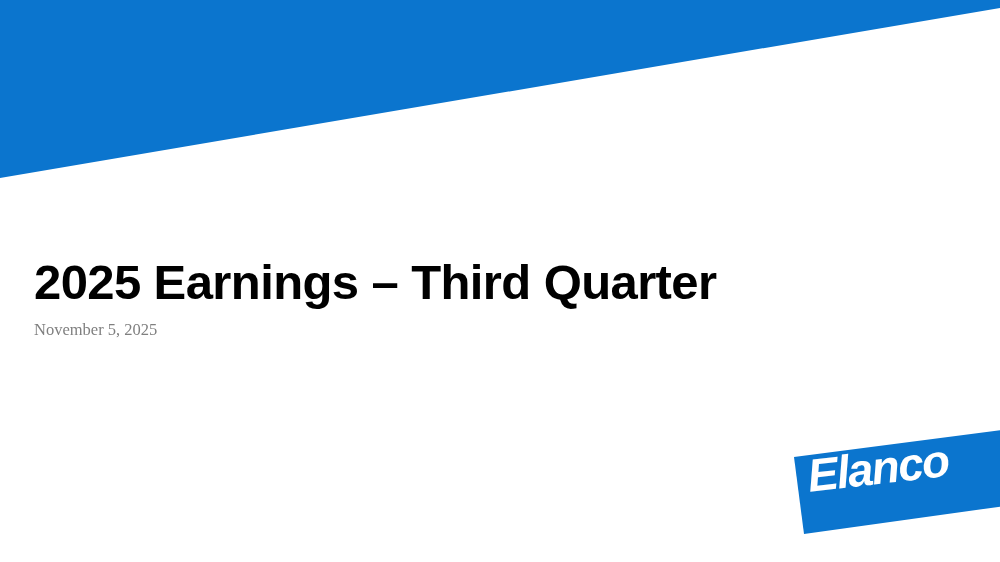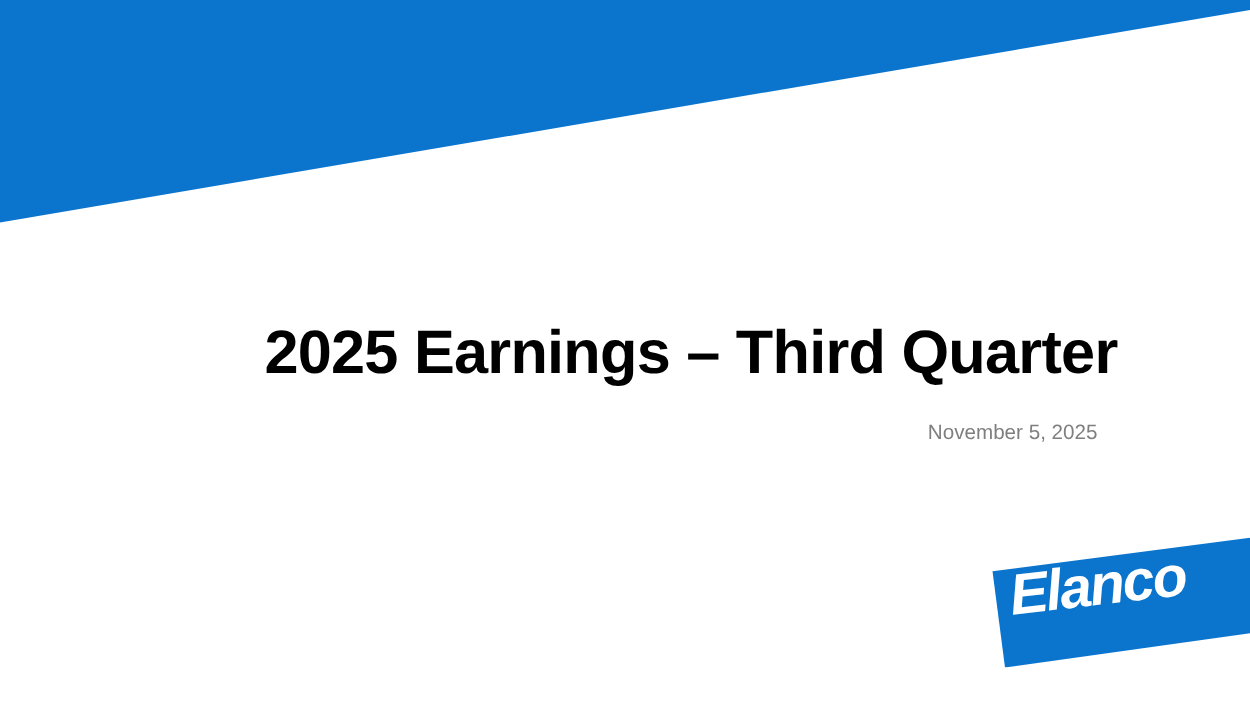--- a/index.html
+++ b/index.html
@@ -37,23 +37,23 @@
     margin: 0;
     font-family: "Liberation Sans", sans-serif;
     font-weight: bold;
     font-size: 49px;
     line-height: 56px;
     letter-spacing: -0.6px;
     color: #000000;
     white-space: nowrap;
   }
   #slide-date {
-    margin: 16px;
+    margin: 0;
     padding-top: 10px;
-    font-family: Liberation Sans, sans-serif;
+    font-family: Liberation Serif, serif;
     font-weight: normal;
     font-size: 16.5px;
     line-height: 20px;
     color: #7f7f7f;
     white-space: nowrap;
   }
 
   
   #logo {
     position: absolute;
@@ -82,21 +82,21 @@
     line-height: 48px;
     letter-spacing: -1.6px;
     color: #ffffff;
     white-space: nowrap;
     user-select: none;
   }
 </style>
 </head>
 <body>
 
-<div id="slide" style="background: rgb(255, 255, 255); text-align: right;">
+<div id="slide" style="background: rgb(255, 255, 255);">
 
   <svg id="banner-svg" viewBox="0 0 1000 200" preserveAspectRatio="none" aria-hidden="true">
     <polygon id="banner-shape" points="0,0 1000,0 1000,8 0,178" fill="#0b75ce"></polygon>
   </svg>
 
   <div id="title-block">
     <h1 id="slide-title" style="color: rgb(0, 0, 0);">2025 Earnings – Third Quarter</h1>
     <p id="slide-date" style="color: rgb(127, 127, 127);">November 5, 2025</p>
   </div>
 

